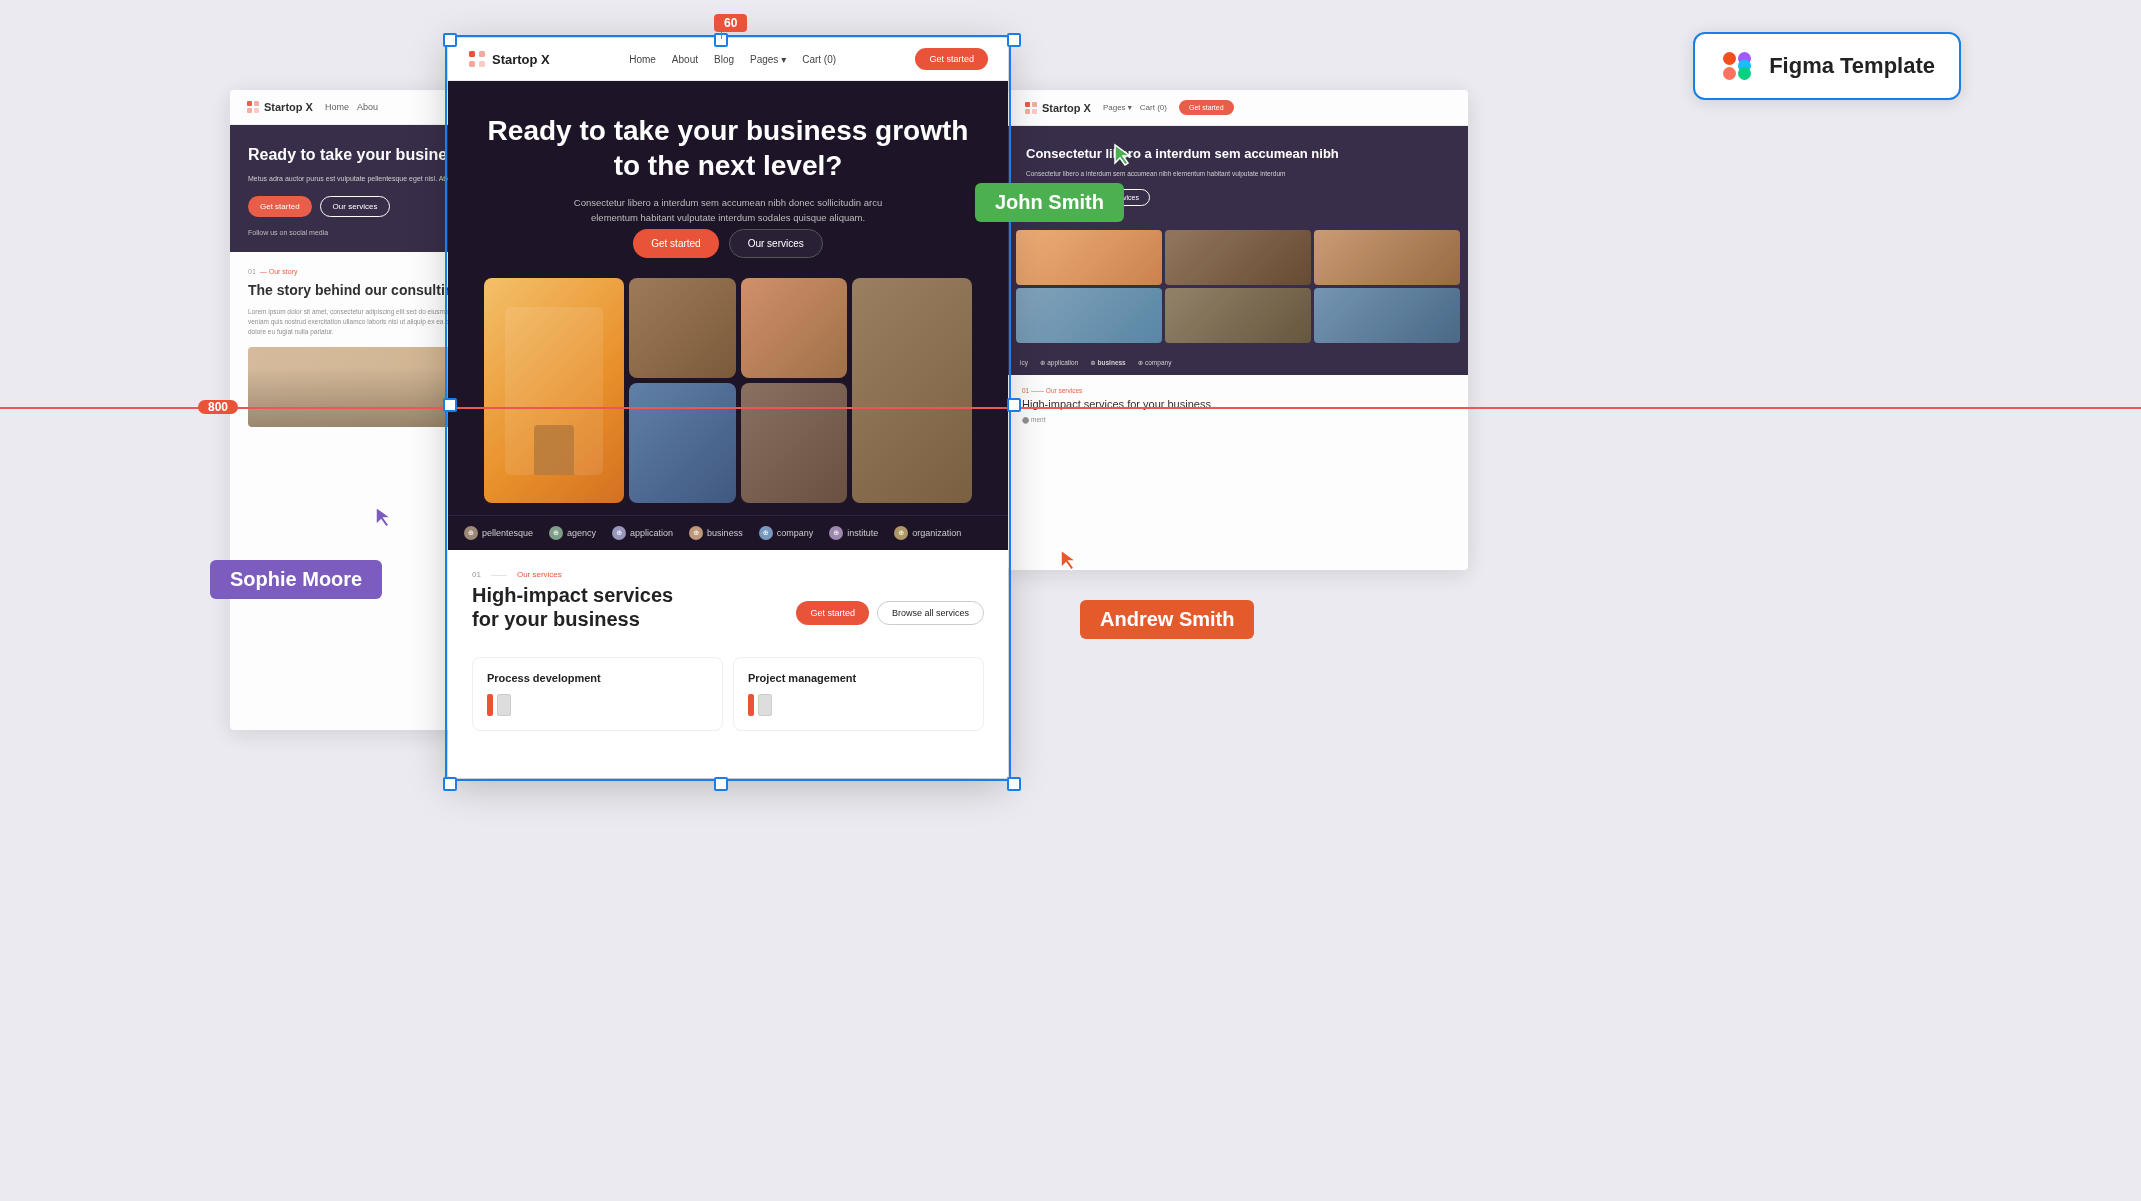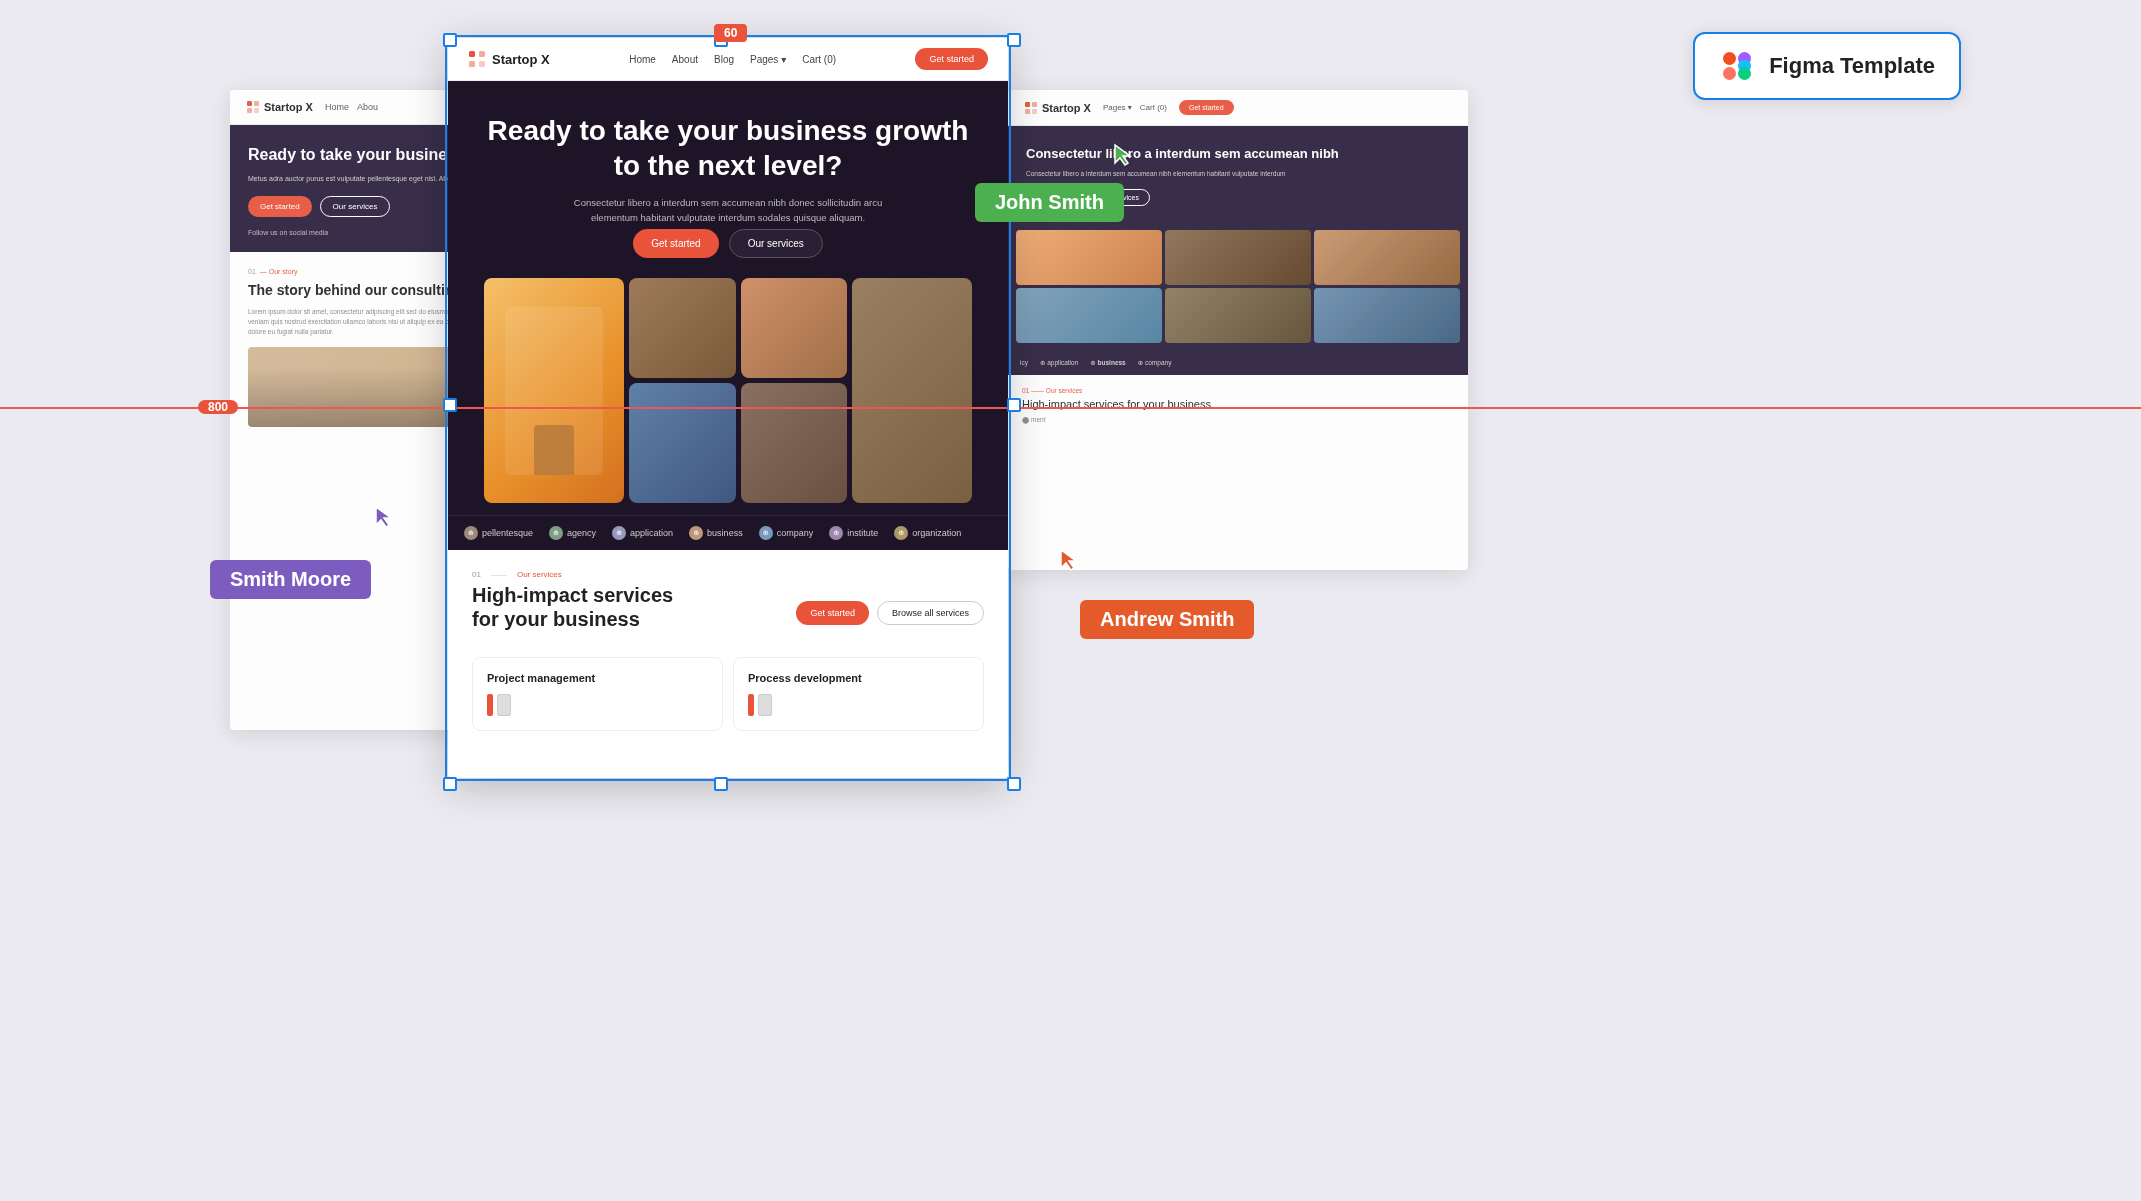--- a/index.html
+++ b/index.html
@@ -779,64 +779,64 @@
         <span>High-impact services</span><br>
         <span>for your business</span>
       </div>
       <div class="services-btns">
         <button class="btn-sm-primary">Get started</button>
         <button class="btn-sm-outline">Browse all services</button>
       </div>
     </div>
     <div class="service-cards">
       <div class="service-card">
-        <div class="service-card-title">Project management</div>
+        <div class="service-card-title">Process development</div>
         <div class="service-card-icon">
           <div class="icon-red-bar"></div>
           <div class="icon-rect"></div>
         </div>
       </div>
       <div class="service-card">
-        <div class="service-card-title">Process development</div>
+        <div class="service-card-title">Project management</div>
         <div class="service-card-icon">
           <div class="icon-red-bar"></div>
           <div class="icon-rect"></div>
         </div>
       </div>
     </div>
   </div>
 </div>
 
 <div class="main-frame-border"></div>
 
 <div class="handle handle-tl"></div>
 <div class="handle handle-tr"></div>
 <div class="handle handle-bl"></div>
 <div class="handle handle-br"></div>
 <div class="handle handle-tm"></div>
 <div class="handle handle-bm"></div>
 <div class="handle handle-ml"></div>
 <div class="handle handle-mr"></div>
 
-<div style="position:absolute;top:24px;left:714px;z-index:300;">
+<div style="position:absolute;top:14px;left:714px;z-index:300;">
   <div class="ruler-badge">60</div>
 </div>
 
 <div style="position:absolute;top:27px;left:721px;width:1px;height:12px;background:#e55;z-index:150;"></div>
 
 <div style="position:absolute;top:400px;left:198px;z-index:300;">
   <div class="ruler-badge-left">800</div>
 </div>
 
 <div style="position:absolute;left:374px;top:505px;z-index:300;">
   <svg width="20" height="24" viewBox="0 0 20 24">
     <path d="M2 2 L2 20 L7 15 L12 22 L15 20 L10 13 L17 13 Z" fill="#7c5cbf" stroke="#fff" stroke-width="1.5"></path>
   </svg>
 </div>
-<div class="user-label label-sophie">Smith Moore</div>
+<div class="user-label label-sophie">Sophie Moore</div>
 
 <div style="position:absolute;left:1113px;top:143px;z-index:300;">
   <svg width="20" height="24" viewBox="0 0 20 24">
     <path d="M2 2 L2 20 L7 15 L12 22 L15 20 L10 13 L17 13 Z" fill="#4caf50" stroke="#fff" stroke-width="1.5"></path>
   </svg>
 </div>
 <div class="user-label label-john">John Smith</div>
 
 <div style="position:absolute;left:1059px;top:548px;z-index:300;">
   <svg width="20" height="24" viewBox="0 0 20 24">

